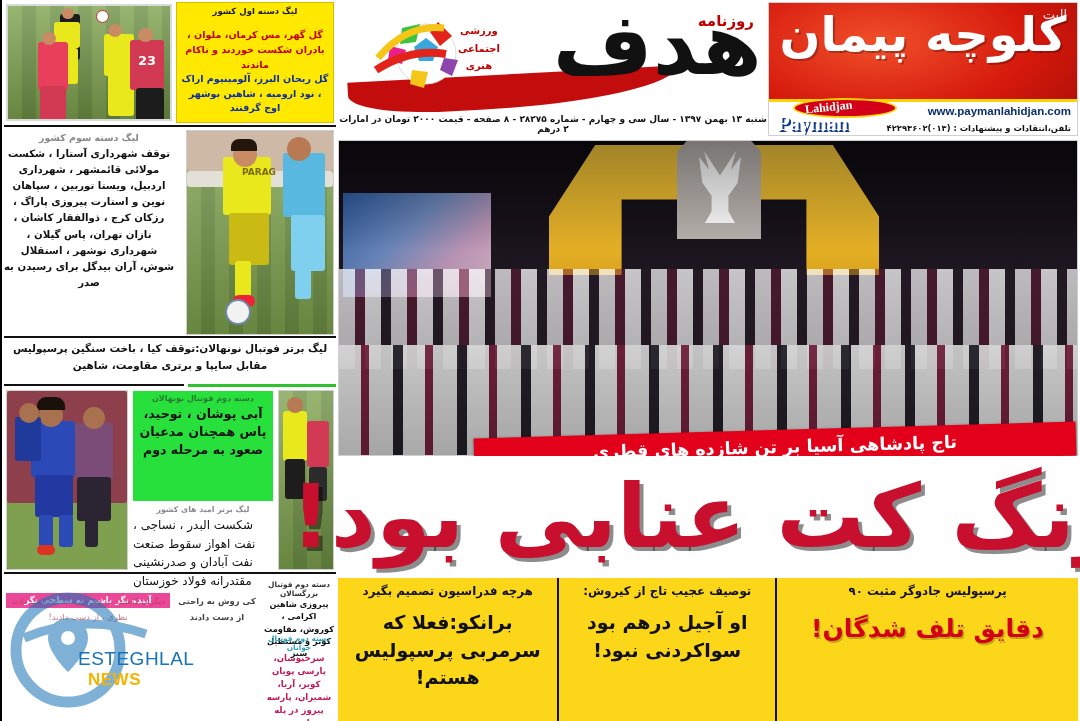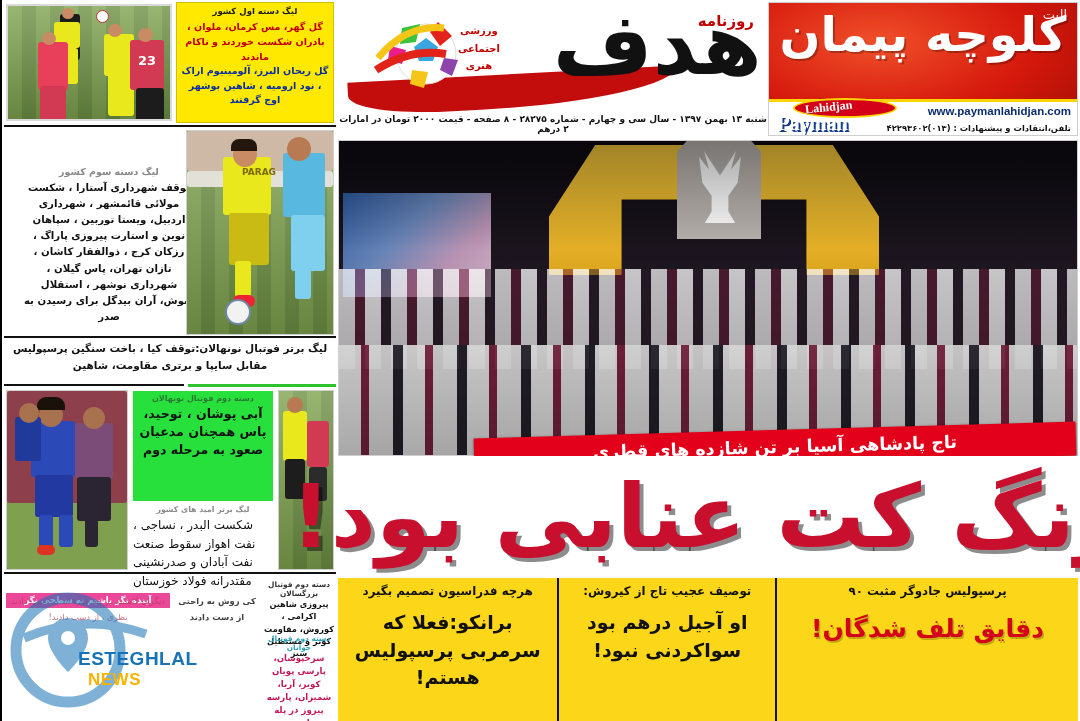--- a/index.html
+++ b/index.html
@@ -44,39 +44,38 @@
   }
   #yellow-box-1 {
     position: absolute; left: 174px; top: 2px;
     width: 158px; height: 121px;
     background: #ffe900;
     border: 1px solid #cfc000;
     padding: 3px 4px 0;
   }
   #yellow-box-1 .kicker {
     font-size: 8.5px; font-weight: 700; color: #1b1b1b;
-    text-align: center; line-height: 1.35; margin-bottom: 3px;
+    text-align: center; line-height: 1.35; margin-bottom: 11px;
   }
   #yellow-box-1 .body {
     font-size: 9.6px; font-weight: 700; color: #c00000;
     text-align: center; line-height: 1.52;
   }
   #yellow-box-1 .body2 {
     font-size: 9.6px; font-weight: 700; color: #0b2fa0;
     text-align: center; line-height: 1.52;
   }
 
   .hr-blk { position: absolute; height: 2px; background: #111; }
   .hr-grn { position: absolute; height: 3px; background: #2fc22f; }
 
   
   #sec3-text {
-    position: absolute; left: 20px; top: 132px;
+    position: absolute; left: 0; top: 132px;
     width: 174px;
-    margin-top: 34px;
   }
   #sec3-text .kick {
     font-size: 9.5px; font-weight: 700; color: #8a8a8a;
     text-align: center; margin-bottom: 3px;
   }
   #sec3-text .bod {
     font-size: 10.2px; font-weight: 700; color: #111;
     text-align: center; line-height: 1.58;
   }
   #lg-photo-2 {
@@ -170,21 +169,21 @@
   }
 
   
   #watermark {
     position: absolute; left: 8px; top: 592px;
     width: 180px; height: 120px;
     pointer-events: none;
   }
   #watermark .wm-text {
     position: absolute; left: 68px; top: 56px;
-    font-size: 19px; font-weight: 700; letter-spacing: .5px;
+    font-size: 19px; font-weight: 400; letter-spacing: .5px;
     color: #1773b8; font-family: "Liberation Sans", sans-serif;
   }
   #watermark .wm-text2 {
     position: absolute; left: 78px; top: 78px;
     font-size: 17px; font-weight: 700; letter-spacing: .5px;
     color: #f4b400; font-family: "Liberation Sans", sans-serif;
   }
 
   
   #masthead {

